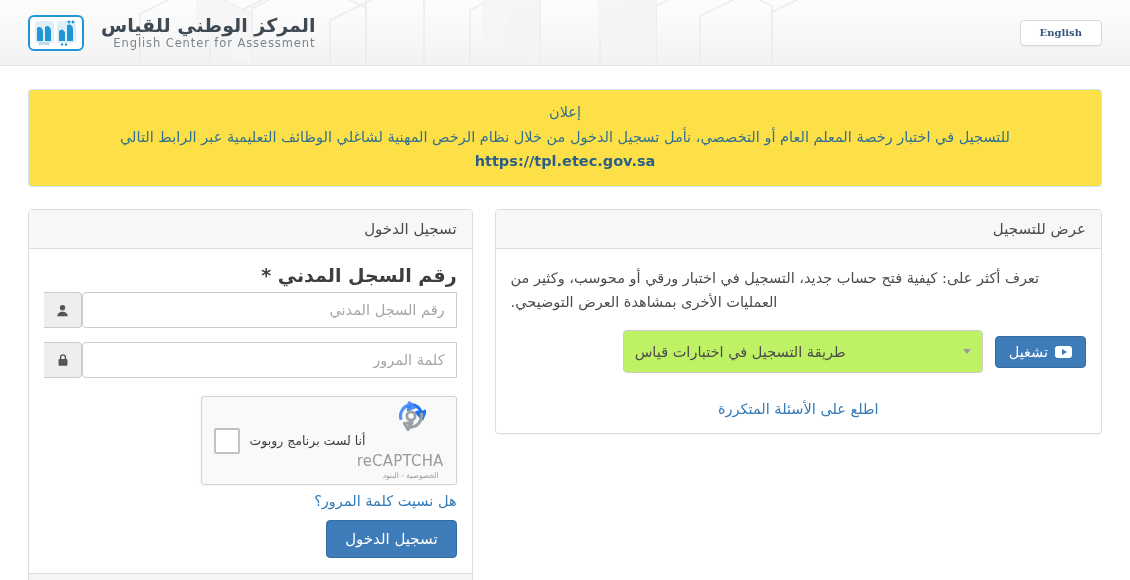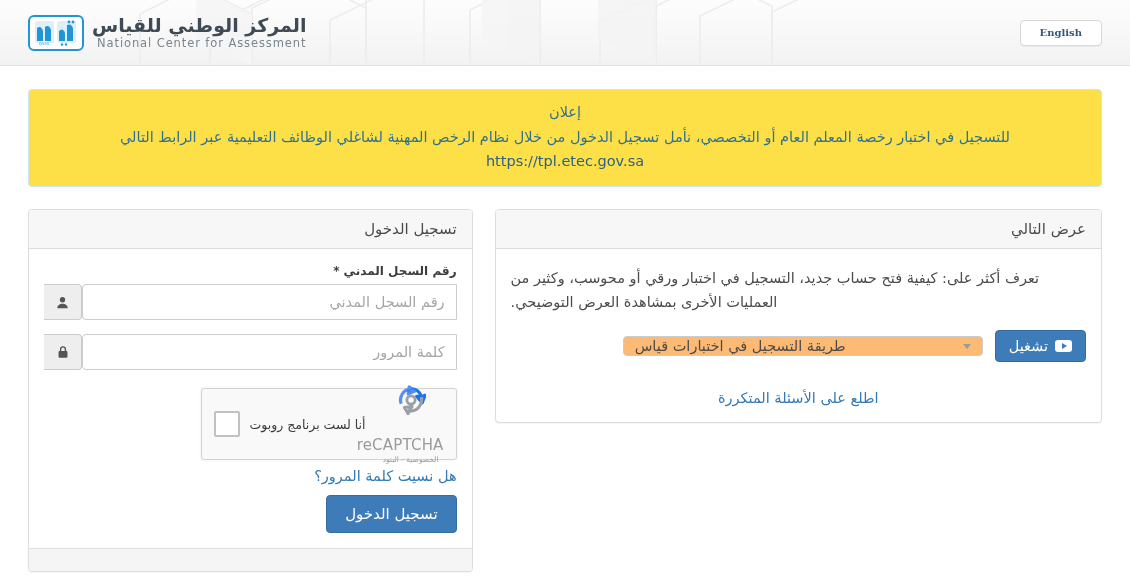--- a/index.html
+++ b/index.html
@@ -33,21 +33,21 @@
     margin: 0 auto;
     display: flex;
     align-items: center;
     justify-content: space-between;
     padding: 0 28px;
   }
 
   .brand {
     display: flex;
     align-items: center;
-    gap: 8px;
+    gap: 17px;
     direction: rtl;
   }
   .brand-logo {
     width: 56px; height: 36px;
     border: 2px solid #2196d6;
     border-radius: 6px;
     background: #ffffff;
     display: flex; align-items: center; justify-content: center;
     flex: 0 0 auto;
   }
@@ -107,20 +107,21 @@
     line-height: 24px;
     color: #31708f;
     margin-top: 2px;
   }
   .alert-link {
     color: #2c5f86;
     text-decoration: none;
     unicode-bidi: embed;
     direction: ltr;
     display: inline-block;
+    font-weight: bold;
   }
 
   .columns {
     display: flex;
     gap: 22px;
     margin-top: 22px;
     align-items: flex-start;
   }
   .col-left  { width: 608px; }
   .col-right { width: 445px; }
@@ -162,24 +163,24 @@
     margin: 2px 0 16px;
   }
   .demo-row {
     display: flex;
     align-items: center;
     gap: 12px;
     justify-content: flex-start;
   }
   .demo-select {
     flex: 1 1 auto;
-    height: 20px;
+    height: 43px;
     border: 1px solid #cccccc;
     border-radius: 4px;
-    background: #fdba74;
+    background: #bef264;
     display: flex;
     align-items: center;
     justify-content: space-between;
     padding: 0 11px;
     font-size: 14.5px;
     color: #4b4b4b;
     cursor: pointer;
     max-width: 360px;
   }
   .caret-down {
@@ -221,21 +222,21 @@
     color: #337ab7;
     font-size: 14.5px;
     text-decoration: none;
     cursor: pointer;
   }
 
   
   .form-group { margin-bottom: 14px; }
   .form-label {
     display: block;
-    font-size: 12px;
+    font-size: 19px;
     font-weight: bold;
     color: #3e3e3e;
     text-align: right;
     margin-bottom: 6px;
   }
   .input-group {
     display: flex;
     flex-direction: row-reverse;
     align-items: stretch;
     height: 36px;
@@ -268,21 +269,21 @@
   .form-control::placeholder { color: #a6a6a6; opacity: 1; }
 
   
   .recaptcha-row {
     display: flex;
     justify-content: flex-start;
     margin: 18px 0 6px;
   }
   .recaptcha {
     width: 256px;
-    height: 72px;
+    height: 89px;
     background: #f9f9f9;
     border: 1px solid #d3d3d3;
     border-radius: 3px;
     box-shadow: 0 0 3px rgba(0,0,0,0.07);
     display: flex;
     flex-direction: row-reverse;
     align-items: center;
     padding: 0 12px;
     gap: 8px;
   }
@@ -356,21 +357,21 @@
       <polygon points="598,-32 656,-4 656,66 598,38"></polygon>
     </g>
   </svg>
 
   <div class="header-inner">
     <button class="lang-button">English</button>
 
     <div class="brand">
       <div class="brand-text">
         <div class="brand-ar">المركز الوطني للقياس</div>
-        <div class="brand-en">National Center for Assessment</div>
+        <div class="brand-en">English Center for Assessment</div>
       </div>
       <div class="brand-logo">
         <svg width="46" height="28" viewBox="0 0 46 28">
           <rect x="2" y="2" width="19" height="22" rx="2" fill="#2196d6" opacity="0.15"></rect>
           <path d="M4 22 L4 9 Q8 6 10 12 L10 22 Z" fill="#2196d6"></path>
           <path d="M12 22 L12 8 Q16 5 18 11 L18 22 Z" fill="#2196d6"></path>
           <rect x="24" y="2" width="19" height="22" rx="2" fill="#2196d6" opacity="0.15"></rect>
           <path d="M26 22 L26 12 Q30 8 32 14 L32 22 Z" fill="#2196d6"></path>
           <path d="M34 22 L34 6 Q39 4 40 10 L40 22 Z" fill="#2196d6"></path>
           <circle cx="36" cy="3" r="1.4" fill="#2196d6"></circle>
@@ -391,21 +392,21 @@
     <div class="alert-body">
       <span>للتسجيل في اختبار رخصة المعلم العام أو التخصصي، نأمل تسجيل الدخول من خلال نظام الرخص المهنية لشاغلي الوظائف التعليمية عبر الرابط التالي</span>
       <a class="alert-link" href="#">https://tpl.etec.gov.sa</a>
     </div>
   </div>
 
   <div class="columns">
 
     <div class="col-left">
       <div class="panel">
-        <div class="panel-heading">عرض التالي</div>
+        <div class="panel-heading">عرض للتسجيل</div>
         <div class="panel-body">
           <p class="demo-desc">تعرف أكثر على: كيفية فتح حساب جديد، التسجيل في اختبار ورقي أو محوسب، وكثير من العمليات الأخرى بمشاهدة العرض التوضيحي.</p>
 
           <div class="demo-row">
             <button class="btn-play">
               <span class="yt-icon">
                   <span></span>
                 </span>
               <span>تشغيل</span>
             </button>

